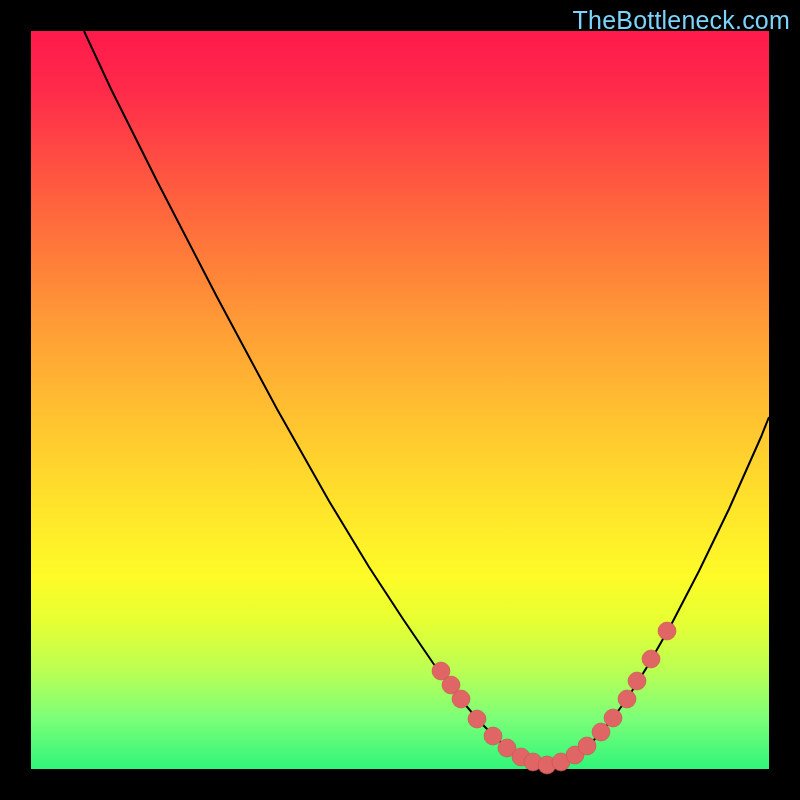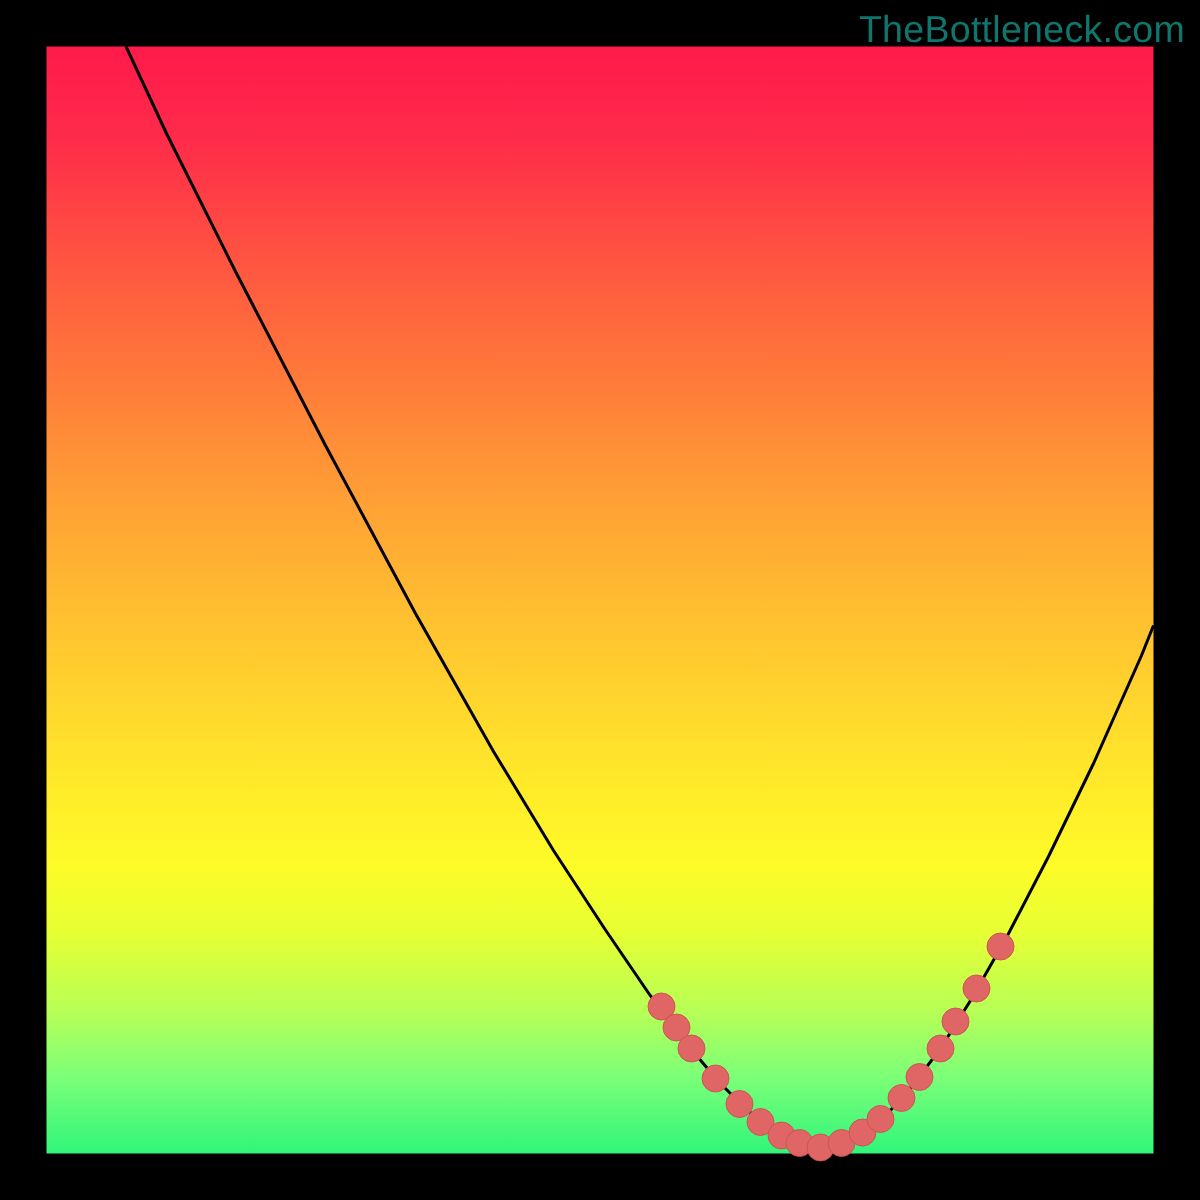--- a/index.html
+++ b/index.html
@@ -29,21 +29,21 @@
       #b8ff55 87%,
       #7dff78 93%,
       #30f57a 100%);
   }
   .watermark {
     position: absolute;
     top: 6px;
     right: 10px;
     font-family: Arial, Helvetica, sans-serif;
     font-size: 25px;
-    color: #0f766e;
+    color: #7dd3fc;
     letter-spacing: 0.2px;
     user-select: none;
   }
   svg.curve {
     position: absolute;
     left: 0;
     top: 0;
     width: 738px;
     height: 738px;
     overflow: visible;

